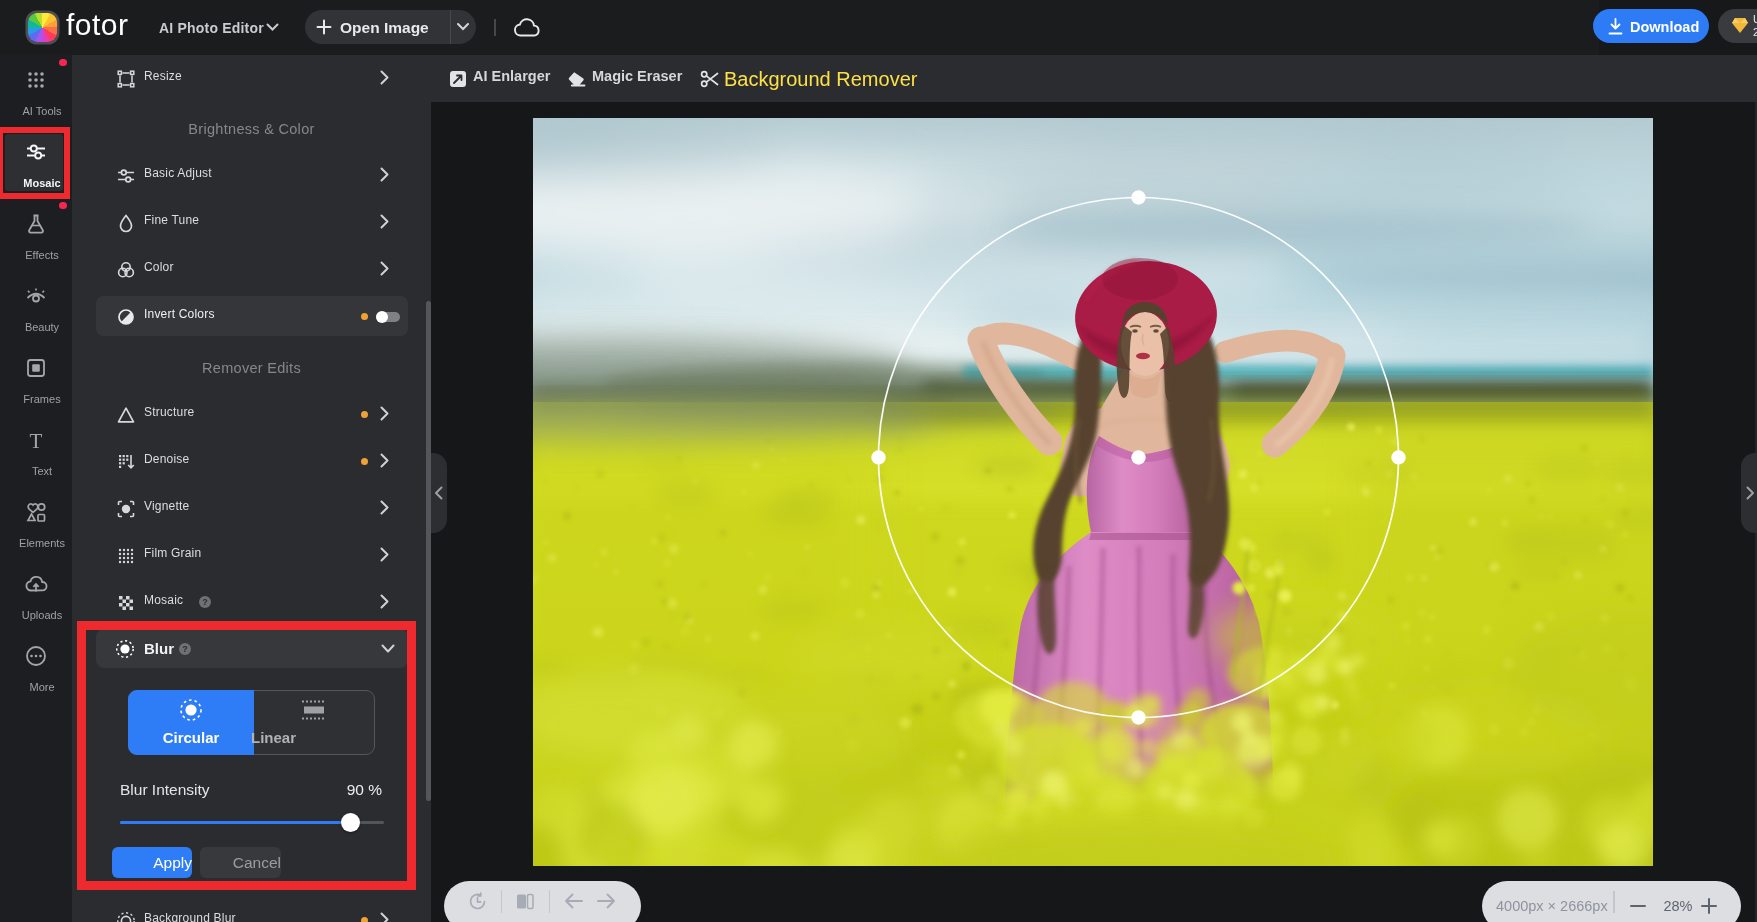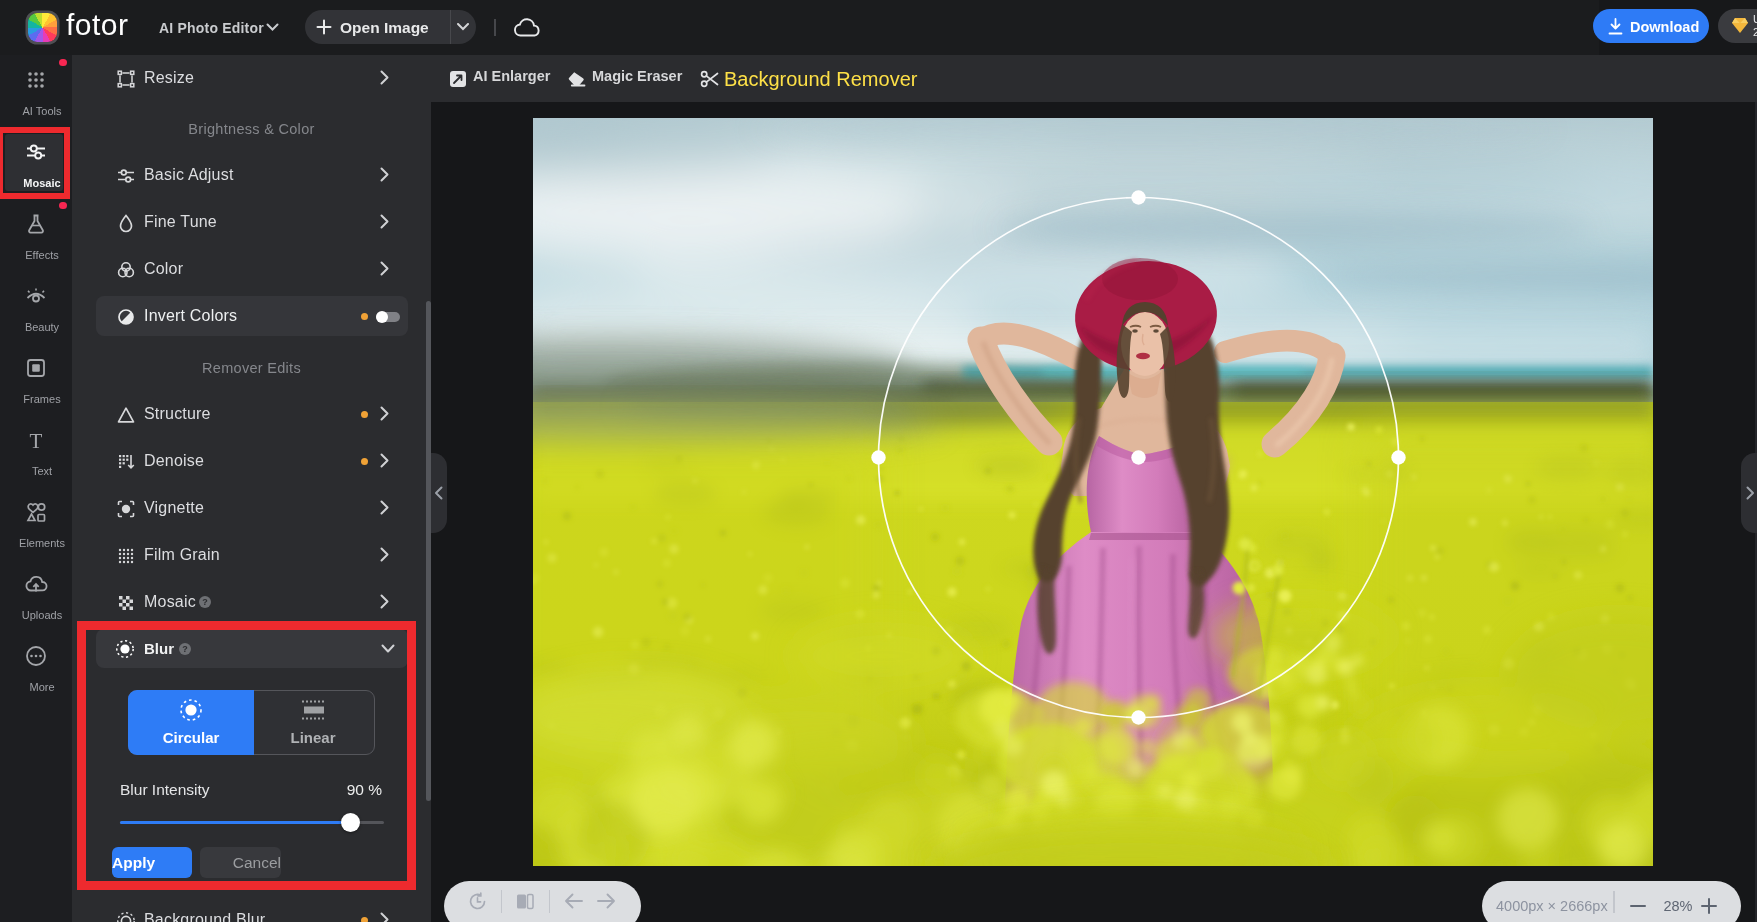--- a/index.html
+++ b/index.html
@@ -8,21 +8,21 @@
 .topbar{position:absolute;left:0;top:0;width:1599px;height:55px;background:#1b1c1e}
 .sidebar{position:absolute;left:0;top:55px;width:72px;height:867px;background:#1d1e21}
 .panel{position:absolute;left:72px;top:55px;width:359px;height:867px;background:#2b2c2f}
 .toolbar{position:absolute;left:431px;top:55px;width:1326px;height:47px;background:#2b2c2f}
 .canvas{position:absolute;left:431px;top:102px;width:1326px;height:820px;background:#161719}
 .navitem{position:absolute;left:0;width:72px;text-align:center;color:#9fa1a6;font-size:11px}
 .navitem .lbl{position:absolute;width:84px;left:0;top:37px;text-align:center}
 .navitem svg{position:absolute;left:24px;top:0}
 .row{position:absolute;left:72px;width:359px;height:47px}
 .row .ic{position:absolute;left:44px;top:14px}
-.row .tx{position:absolute;left:72px;top:14px;font-size:16px;color:#dcdde0;letter-spacing:.2px}
+.row .tx{position:absolute;left:72px;top:14px;font-size:12px;color:#dcdde0;letter-spacing:.2px}
 .row .chv{position:absolute;left:308px;top:15px}
 .hdr{position:absolute;left:72px;width:359px;text-align:center;font-size:14.5px;color:#85878c;letter-spacing:.3px}
 .odot{position:absolute;width:7px;height:7px;border-radius:50%;background:#f0a236}
 </style>
 </head>
 <body>
 <div class="topbar" id="topbar">
 
   <div class="abs" style="left:28px;top:13px;width:29px;height:29px;border-radius:9px;background:conic-gradient(from 0deg at 50% 50%,#ffe93a 0 30deg,#ffc330 30deg 60deg,#ff9f3c 60deg 90deg,#ff6f45 90deg 120deg,#ff3b5c 120deg 150deg,#e73cb5 150deg 180deg,#a457e8 180deg 210deg,#5a6cf0 210deg 240deg,#2a9ce0 240deg 270deg,#14b5a0 270deg 300deg,#57c93f 300deg 330deg,#bede2e 330deg 360deg);box-shadow:0 0 0 2.5px #4e4f53"></div>
   <div class="abs" style="left:66px;top:8px;font-size:30px;font-weight:500;color:#fff;letter-spacing:0.5px">fotor</div>
@@ -311,27 +311,27 @@
 <div class="abs" style="left:128px;top:690px;width:126px;height:65px;background:#2e7cf6;border-radius:9px 0 0 9px"></div>
 <svg class="abs" style="left:179px;top:698px" width="24" height="24" viewBox="0 0 24 24">
     <circle cx="12" cy="12" r="5.6" fill="#fff"></circle>
     <circle cx="12" cy="12" r="10" fill="none" stroke="#fff" stroke-width="1.6" stroke-dasharray="2.6 3"></circle>
   </svg>
 <div class="abs" style="left:128px;top:729px;width:126px;text-align:center;font-size:15px;font-weight:700;color:#fff">Circular</div>
 <svg class="abs" style="left:301px;top:700px" width="26" height="20" viewBox="0 0 26 20">
     <rect x="3" y="6.5" width="20" height="7" fill="#9fa1a4"></rect>
     <path d="M1 1.5 H25 M1 18.5 H25" stroke="#9fa1a4" stroke-width="2" stroke-dasharray="2 2"></path>
   </svg>
-<div class="abs" style="left:251px;top:729px;width:124px;text-align:center;font-size:15px;font-weight:600;color:#b0b2b5">Linear</div>
+<div class="abs" style="left:251px;top:729px;width:124px;text-align:left;font-size:15px;font-weight:600;color:#b0b2b5">Linear</div>
 <div class="abs" style="left:120px;top:780.5px;font-size:15.5px;color:#e4e5e7">Blur Intensity</div>
 <div class="abs" style="left:340px;top:780.5px;width:42px;text-align:right;font-size:15.5px;color:#eceded">90 %</div>
 <div class="abs" style="left:120px;top:820.5px;width:264px;height:3px;border-radius:2px;background:#54555a"></div>
 <div class="abs" style="left:120px;top:820.5px;width:230px;height:3px;border-radius:2px;background:#2e7cf6"></div>
 <div class="abs" style="left:341px;top:812.5px;width:19px;height:19px;border-radius:50%;background:#fff;box-shadow:0 1px 3px rgba(0,0,0,.45)"></div>
-<div class="abs" style="left:112px;top:847px;width:80px;height:31px;border-radius:6px;background:#2e7cf6;color:#fff;font-size:15.5px;font-weight:700;text-align:left;line-height:31px">Apply</div>
+<div class="abs" style="left:112px;top:847px;width:80px;height:31px;border-radius:6px;background:#2e7cf6;color:#fff;font-size:15.5px;font-weight:400;text-align:right;line-height:31px">Apply</div>
 <div class="abs" style="left:200px;top:847px;width:81px;height:31px;border-radius:6px;background:#38393d;color:#9b9da0;font-size:15.5px;text-align:right;line-height:31px">Cancel</div>
 
 <div class="row" style="top:897px">
   <svg class="ic" width="20" height="20" viewBox="0 0 20 20">
       <circle cx="10" cy="10" r="4.6" fill="none" stroke="#d7d8da" stroke-width="1.6"></circle>
       <circle cx="10" cy="10" r="8.2" fill="none" stroke="#d7d8da" stroke-width="1.4" stroke-dasharray="2.2 2.6"></circle>
     </svg>
   <div class="tx">Background Blur</div>
   <div class="odot" style="left:289px;top:20px"></div>
   <svg class="chv" width="9" height="15" viewBox="0 0 9 15">

